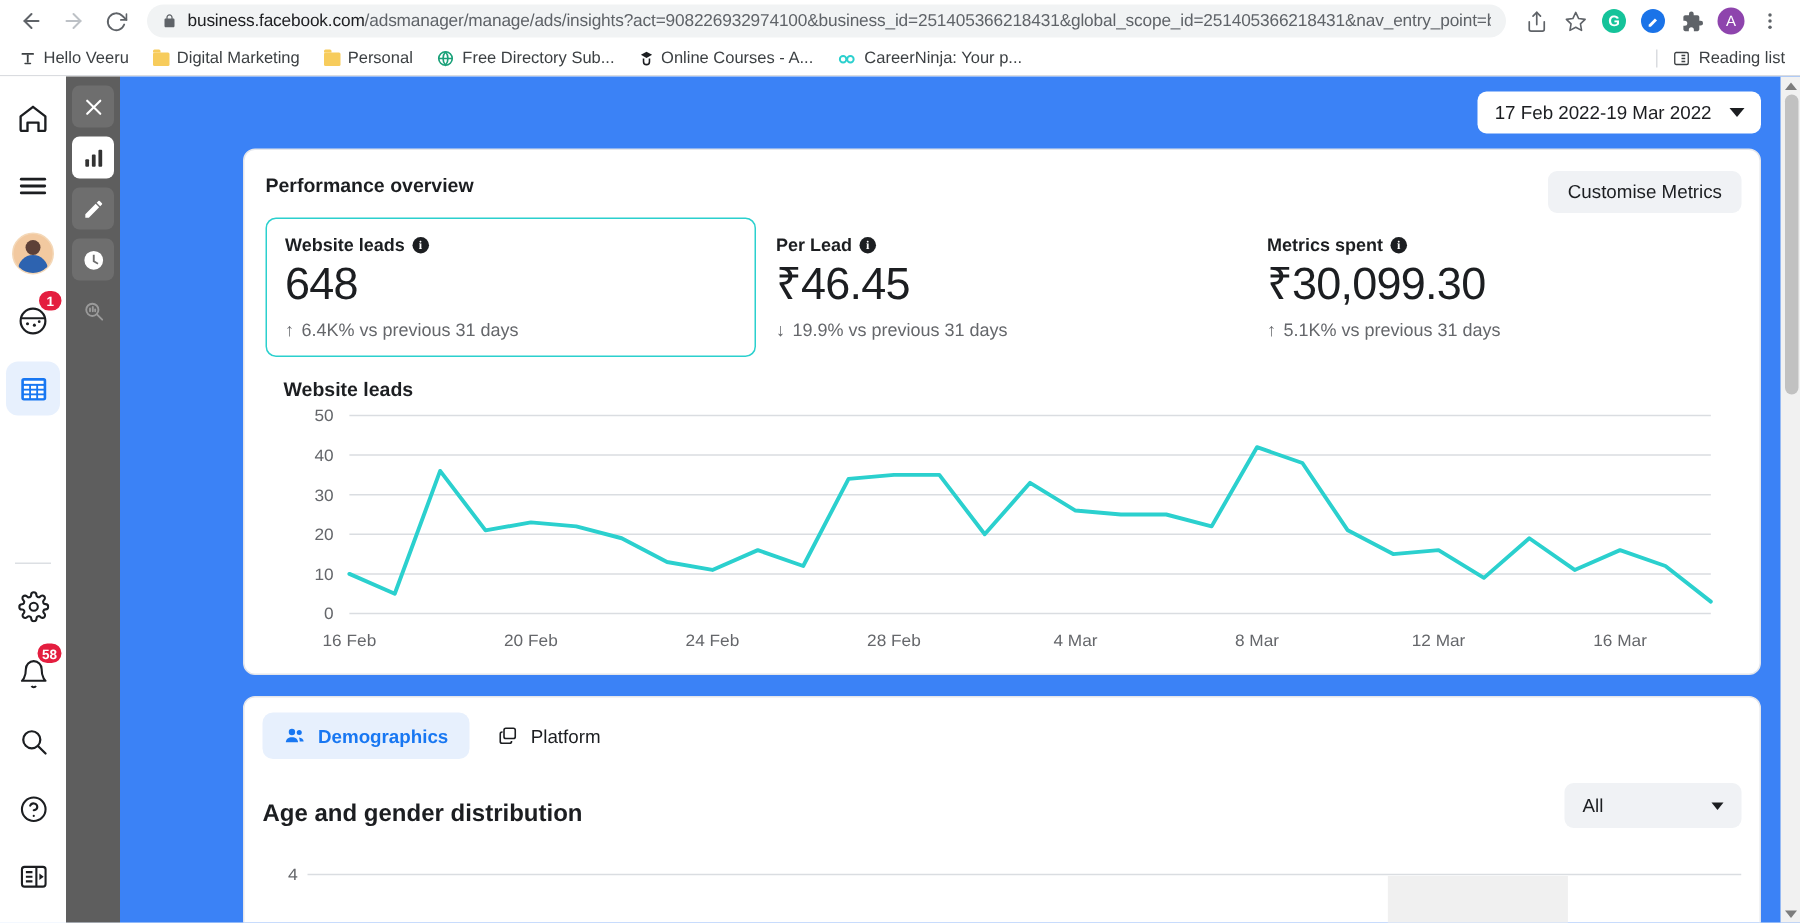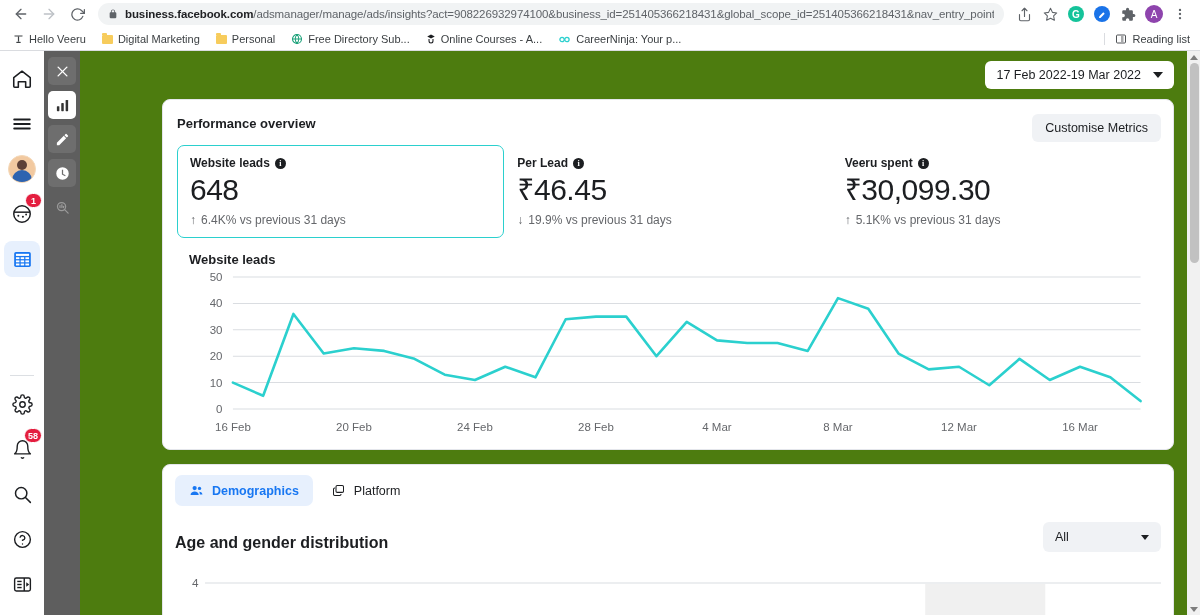--- a/index.html
+++ b/index.html
@@ -23,21 +23,21 @@
   .nav-btn.disabled { color: #bdc1c6; }
   .omnibox {
     flex: 1; height: 22px; background: #f1f3f4; border-radius: 11px;
     display: flex; align-items: center; padding: 0 10px; margin: 0 6px;
     gap: 7px; min-width: 0;
   }
   .omnibox-url {
     font-size: 11.5px; color: #5f6368; white-space: nowrap;
     overflow: hidden; text-overflow: clip; letter-spacing: -0.1px;
   }
-  .omnibox-url b { color: #202124; font-weight: 700; }
+  .omnibox-url b { color: #202124; font-weight: 400; }
   .tb-icon {
     width: 24px; height: 24px; display: flex; align-items: center;
     justify-content: center; flex: none; color: #5f6368;
   }
   .ext-dot {
     width: 16px; height: 16px; border-radius: 50%;
     display: flex; align-items: center; justify-content: center;
     font-size: 10px; color: #fff; font-weight: bold;
   }
   .avatar-dot {
@@ -120,21 +120,21 @@
     width: 28px; height: 28px; border-radius: 5px; display: flex;
     align-items: center; justify-content: center; margin-bottom: 6px;
     color: #ffffff;
   }
   .tool-btn.ghost { background: #6e6e6e; }
   .tool-btn.on { background: #ffffff; color: #333; }
   .tool-btn.dim { color: #9a9a9a; }
 
   
   .content {
-    flex: 1; background: #4d7c0f; position: relative;
+    flex: 1; background: #3b82f6; position: relative;
     overflow: hidden;
   }
 
   .daterow {
     height: 48px; display: flex; align-items: center;
     justify-content: flex-end; padding-right: 26px;
   }
   .date-picker {
     height: 28px; border-radius: 6px; background: #fff;
     display: flex; align-items: center; gap: 12px; padding: 0 11px;
@@ -537,21 +537,21 @@
           </div>
           <div class="metric-value">₹46.45</div>
           <div class="metric-delta">
             <span>↓</span>
             <span>19.9% vs previous 31 days</span>
           </div>
         </div>
 
         <div class="metric">
           <div class="metric-label">
-            <span>Veeru spent</span>
+            <span>Metrics spent</span>
             <span class="info-i">i</span>
           </div>
           <div class="metric-value">₹30,099.30</div>
           <div class="metric-delta">
             <span>↑</span>
             <span>5.1K% vs previous 31 days</span>
           </div>
         </div>
       </div>
 

